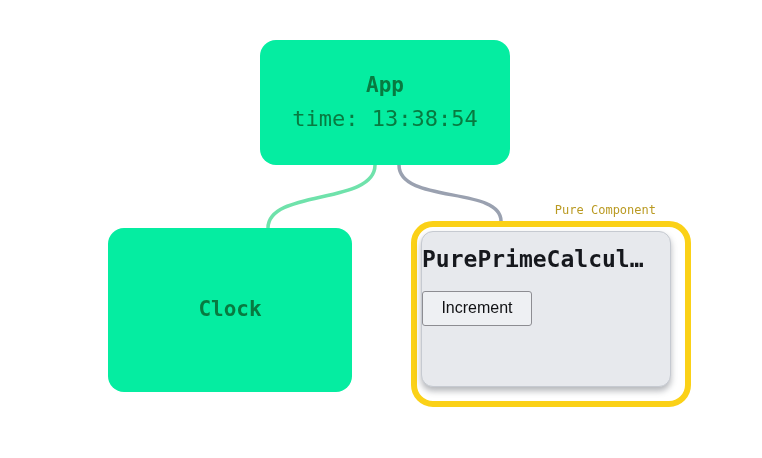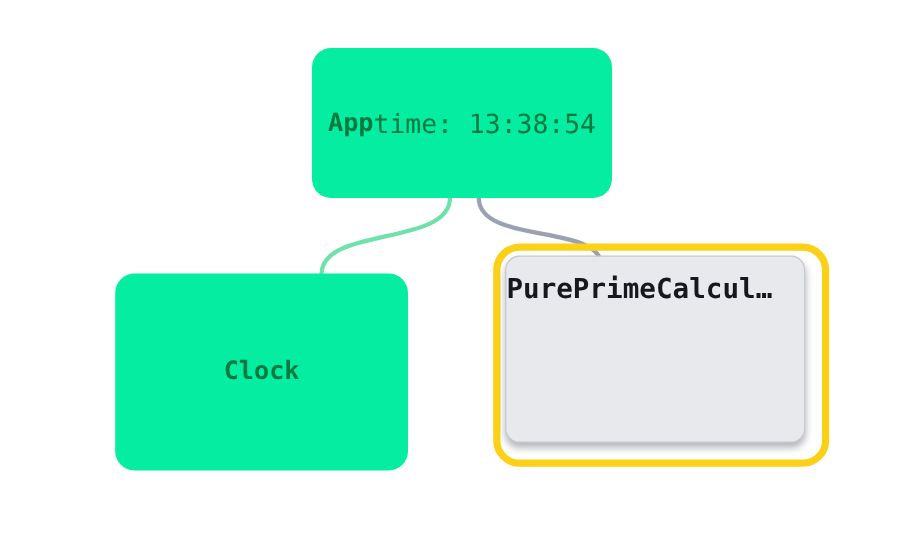--- a/index.html
+++ b/index.html
@@ -26,26 +26,26 @@
   .stage{position:absolute;inset:0;}
   svg.edges{position:absolute;left:0;top:0;width:762px;height:458px;}
   svg.edges path{fill:none;stroke-width:3.5;stroke-linecap:round;}
   .edge-green{stroke:var(--edge-green);}
   .edge-gray{stroke:var(--edge-gray);}
 
   .node{
     position:absolute;
     background:var(--node-green);
     border-radius:16px;
-    display:flex;flex-direction:row;
+    display:flex;flex-direction:column;
     align-items:center;justify-content:center;
     color:var(--node-text-green);
   }
   .node-app{left:260px;top:40px;width:250px;height:125px;}
-  .node-clock{left:96px;top:228px;width:244px;height:164px;}
+  .node-clock{left:108px;top:228px;width:244px;height:164px;}
   .node-title{font-weight:bold;font-size:21px;line-height:1.3;}
   .node-state{font-size:22px;line-height:1.3;margin-top:6px;}
 
   .pure-group{position:absolute;left:411px;top:203px;width:272px;}
   .pure-badge{
     text-align:right;
     padding-right:27px;
     font-size:12px;
     line-height:14px;
     color:var(--pure-badge-text);
@@ -99,20 +99,22 @@
   <div class="node node-app">
     <div class="node-title">App</div>
     <div class="node-state">time: 13:38:54</div>
   </div>
 
   <div class="node node-clock">
     <div class="node-title">Clock</div>
   </div>
 
   <div class="pure-group">
+    <div class="pure-badge">Pure Component</div>
     <div class="pure-outline">
       <div class="pure-box">
         <div class="pure-title">PurePrimeCalcul…</div>
+        <button class="increment-btn">Increment</button>
       </div>
     </div>
   </div>
 
 </div>
 
 </body></html>

